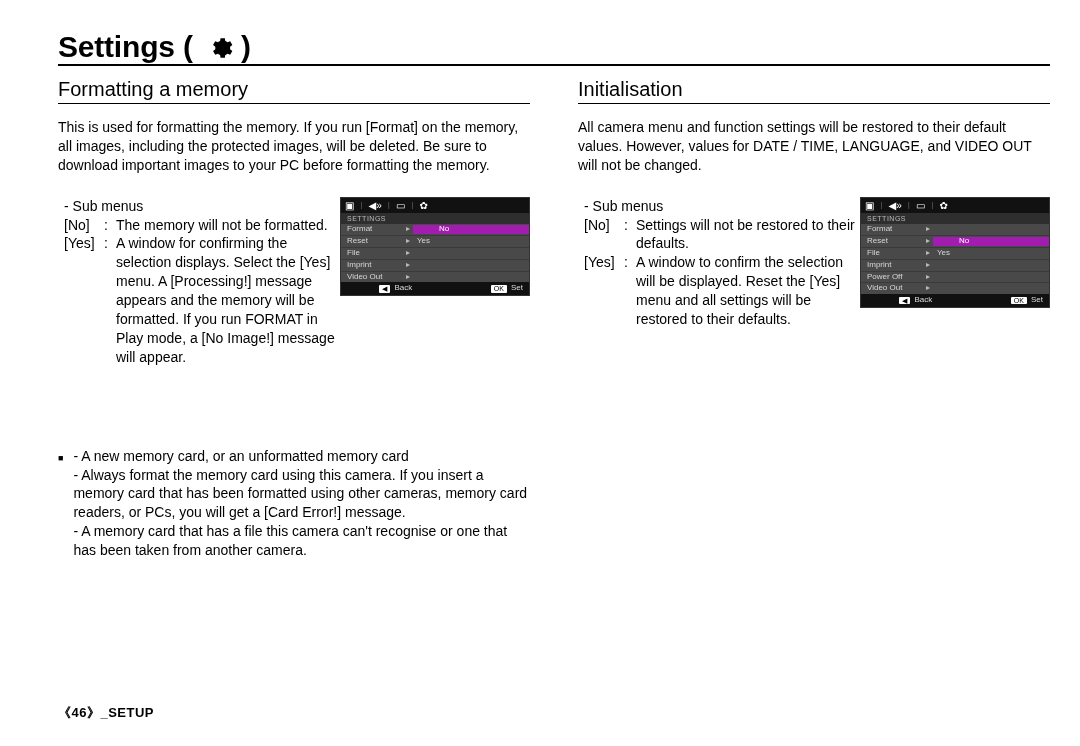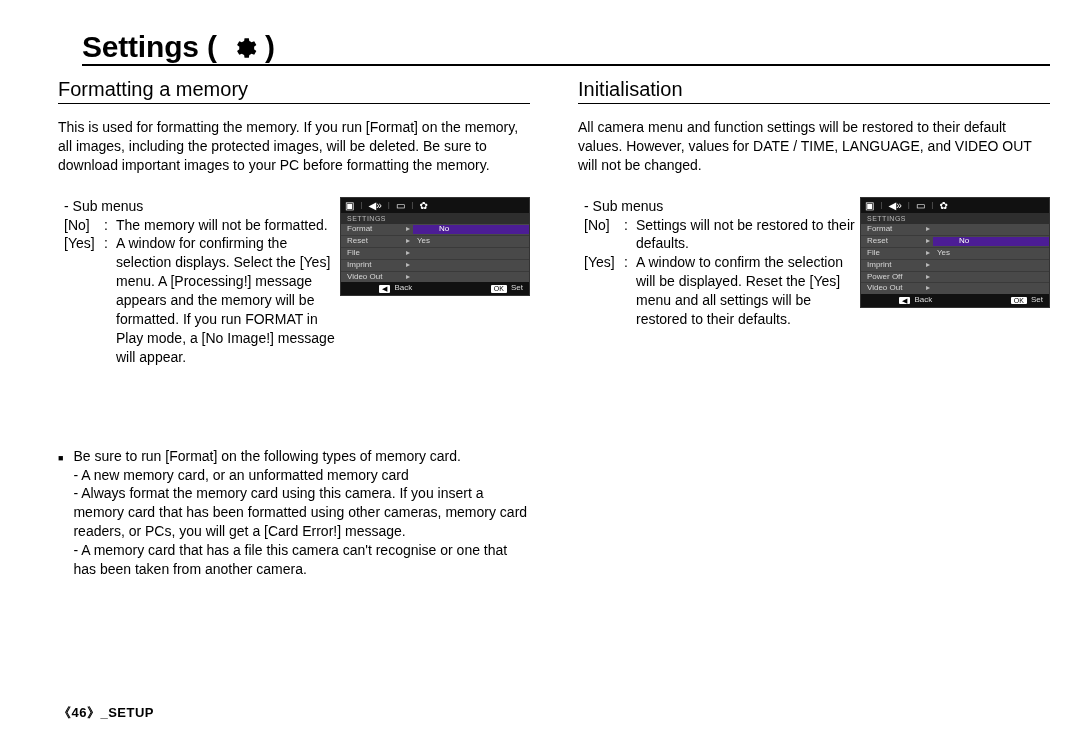--- a/index.html
+++ b/index.html
@@ -18,21 +18,20 @@
     width: 1080px;
     height: 746px;
     position: relative;
   }
   .page-title-row {
     display: flex;
     align-items: flex-start;
     border-bottom: 2.5px solid #000;
     padding-bottom: 0px;
     margin-bottom: 12px;
-    margin-left: 24px;
   }
   .page-title {
     font-size: 30px;
     font-weight: bold;
     letter-spacing: -0.2px;
   }
   .gear-icon {
     margin-left: 6px;
   }
   .columns {
@@ -124,21 +123,21 @@
     flex: 0 0 10px;
     color: #bbb;
     text-align: center;
   }
   .ms-row .val {
     flex: 1 1 auto;
     color: #d6d6d6;
     padding-left: 4px;
   }
   .ms-row.sel .val {
-    background: #4c1d95;
+    background: #a21caf;
     color: #fff;
     padding-left: 26px;
   }
   .ms-foot {
     display: flex;
     background: #111;
     color: #ddd;
     padding: 2px 6px;
     justify-content: space-between;
     align-items: center;
@@ -266,21 +265,20 @@
                 <span class="btn">OK</span>
                 <span>Set</span>
               </span>
           </div>
         </div>
       </div>
 
       <div class="note-block">
         <div class="note-bullet">■</div>
         <div class="note-body">
-          <div>Be sure to run [Format] on the following types of memory card.</div>
           <div id="note-items">
               <div>- A new memory card, or an unformatted memory card</div>
               <div>- Always format the memory card using this camera. If you insert a memory card that has been formatted using other cameras, memory card readers, or PCs, you will get a [Card Error!] message.</div>
               <div>- A memory card that has a file this camera can't recognise or one that has been taken from another camera.</div>
             </div>
         </div>
       </div>
     </div>
 
     <div class="col">

